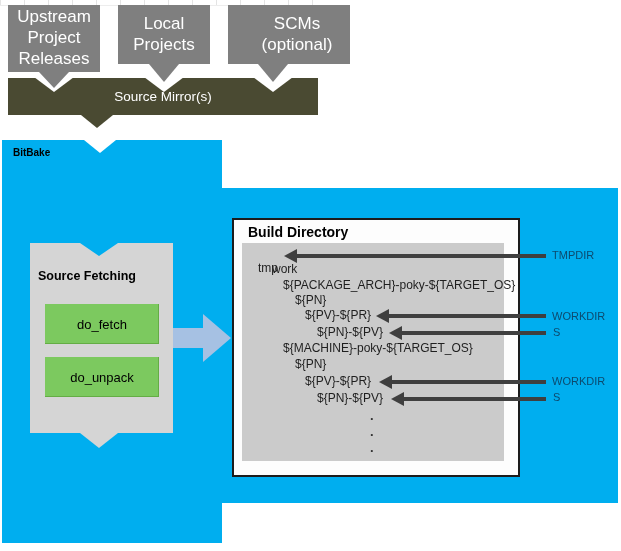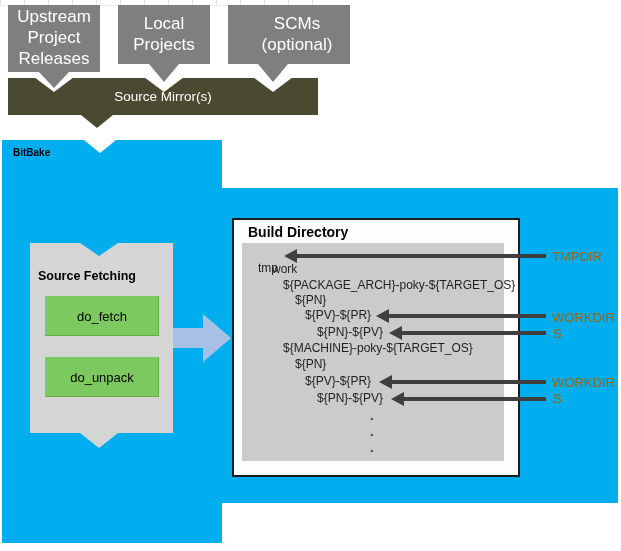--- a/index.html
+++ b/index.html
@@ -63,21 +63,21 @@
   #sf-tail{left:80px;top:433px;border-left:19px solid transparent;border-right:19px solid transparent;border-top:15px solid #d5d5d5;}
   #sf-title{left:38px;top:257px;font-size:12.5px;font-weight:bold;color:#000000;margin-top:12px;}
 
   .task{
     left:45px;width:114px;height:40px;
     background:#7cc95f;
     box-shadow:inset -1px -1px 0 #64ad45;
     color:#000000;font-size:13px;
     display:flex;align-items:center;justify-content:center;
   }
-  #task-fetch{top:296px;}
+  #task-fetch{top:304px;}
   #task-unpack{top:357px;}
 
   
   #big-arrow-shaft{left:173px;top:328px;width:30px;height:20px;background:#a6c1e3;}
   #big-arrow-head{left:203px;top:314px;border-top:24px solid transparent;border-bottom:24px solid transparent;border-left:28px solid #a6c1e3;}
 
   
   #build-box{left:232px;top:218px;width:288px;height:259px;background:#fdfdfd;border:2px solid #1c1c1c;box-sizing:border-box;}
   #build-title{left:248px;top:224px;font-size:14px;font-weight:bold;color:#000000;}
   #inner-panel{left:242px;top:243px;width:262px;height:218px;background:#cbcbcb;}
@@ -85,21 +85,21 @@
   .tree-line{font-size:12px;color:#1f1f1f;white-space:nowrap;}
   .dot{font-size:13px;font-weight:bold;color:#333333;}
 
   
   .h-arrow{height:4px;background:#3f3f3f;}
   .h-arrow::before{
     content:"";position:absolute;left:-13px;top:-5px;width:0;height:0;
     border-right:13px solid #3f3f3f;
     border-top:7px solid transparent;border-bottom:7px solid transparent;
   }
-  .ann-label{font-size:13px;color:#a16207;white-space:nowrap;}
+  .ann-label{font-size:11px;color:#0c4a6e;white-space:nowrap;}
 </style>
 </head>
 <body>
 
 <div id="stage">
 
   <div id="grid-ticks" class="abs"></div>
 
   <div id="mirror-bar" class="abs">
     <span>Source Mirror(s)</span>

